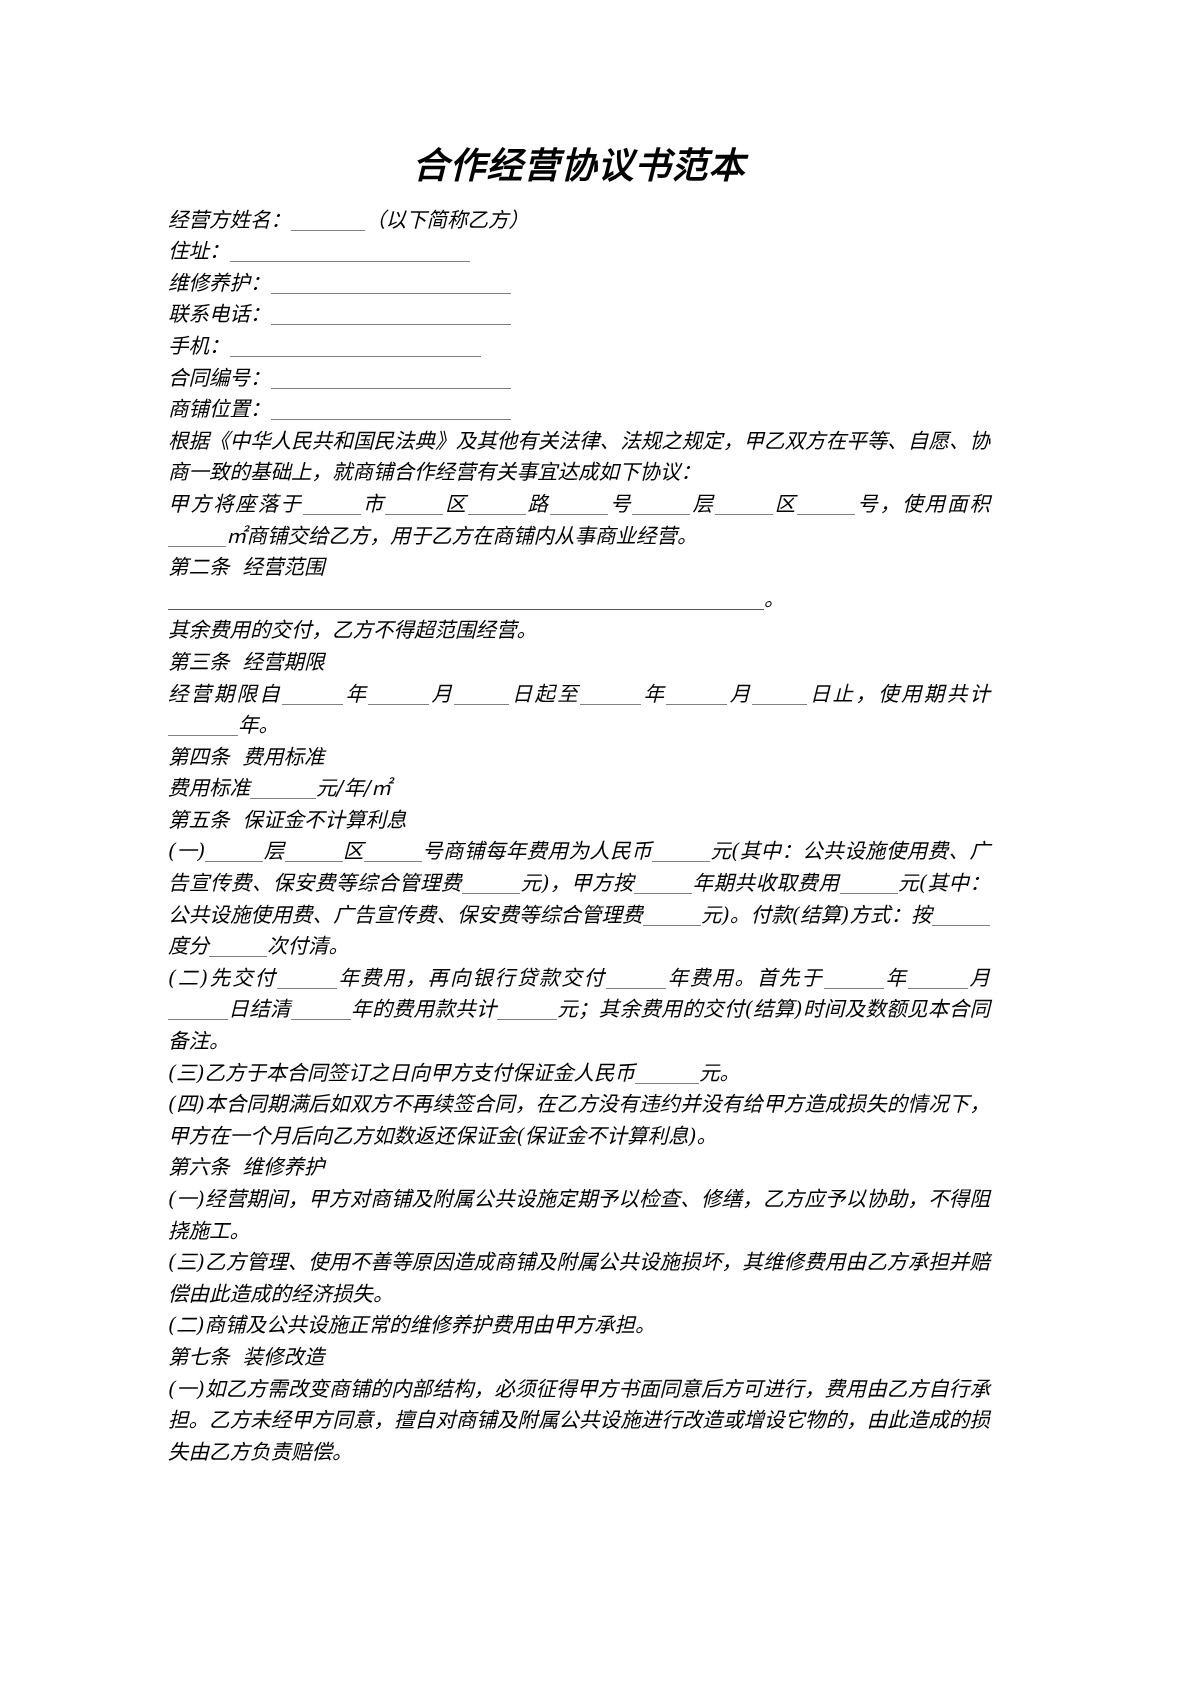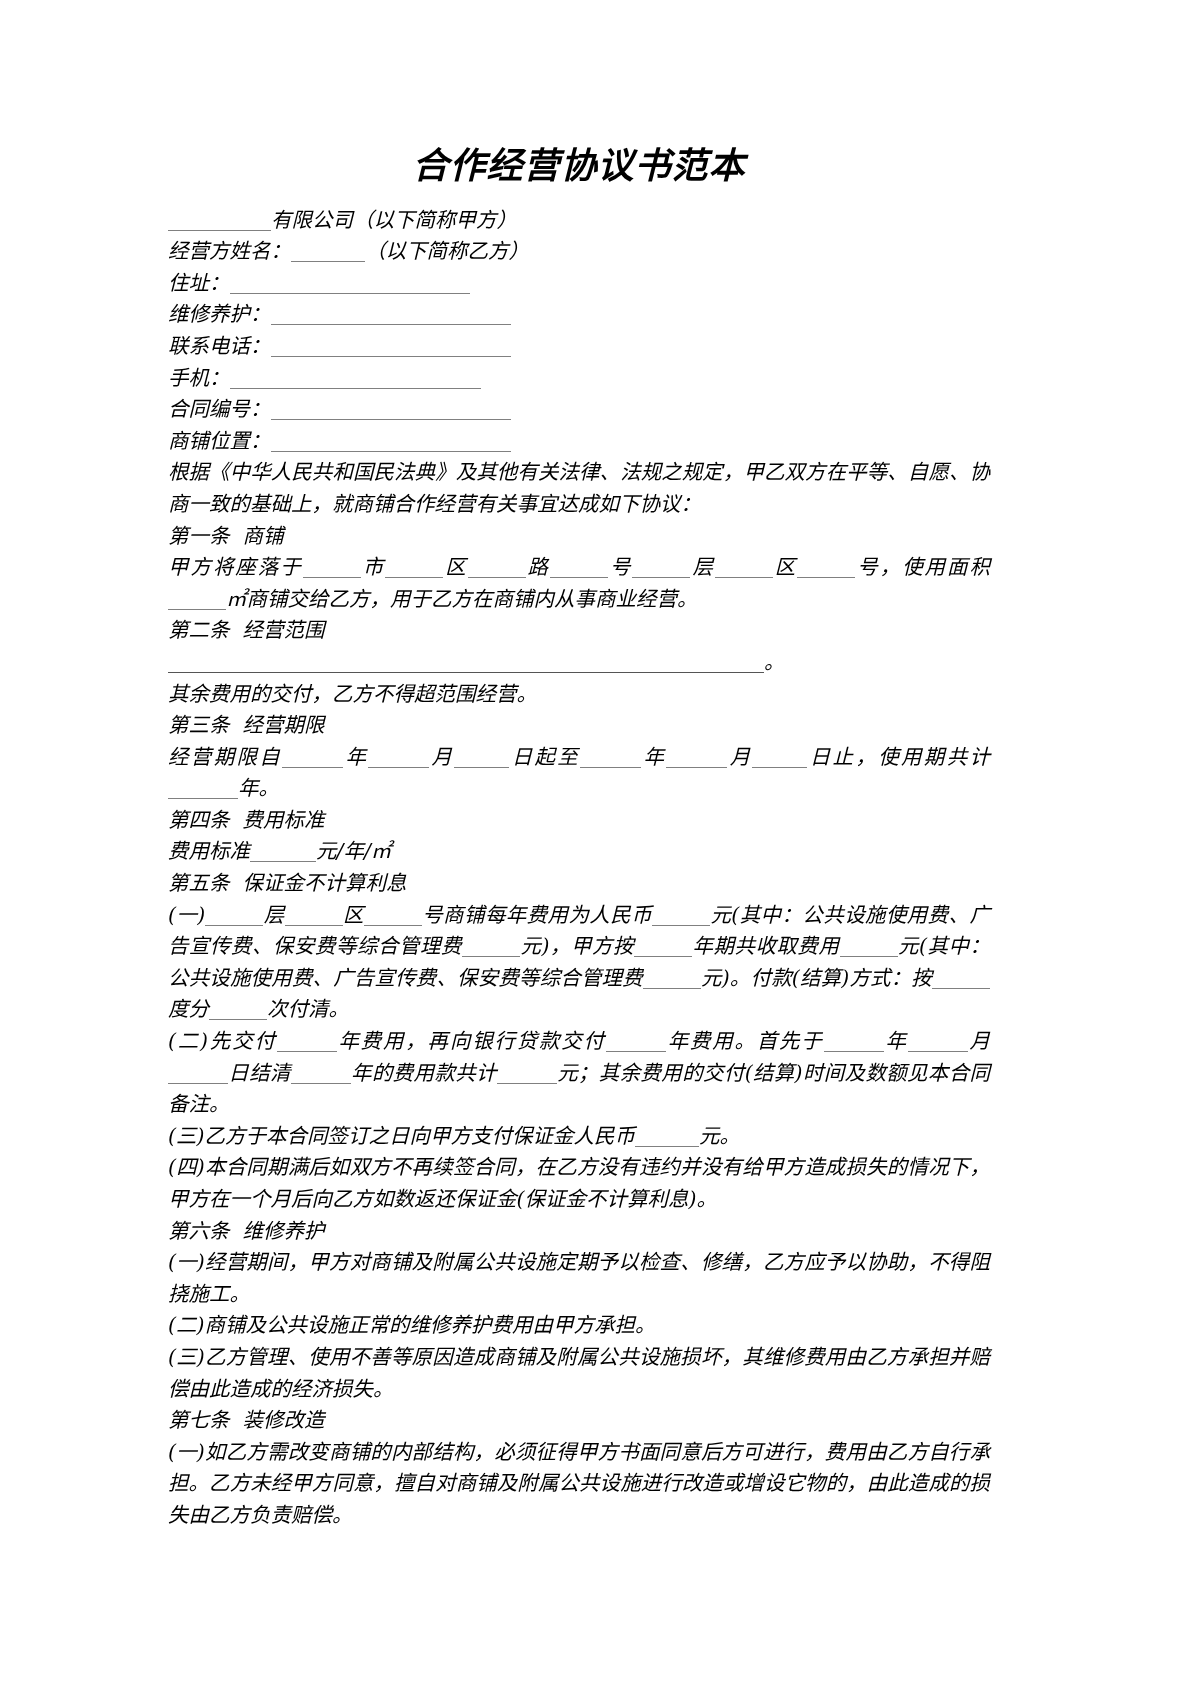--- a/index.html
+++ b/index.html
@@ -62,39 +62,37 @@
   }
 </style>
 </head>
 <body>
 
 <div class="page">
   <div class="content">
 
     <h1 class="doc-title">合作经营协议书范本</h1>
 
-    <p class="para"><span class="u" style="width:103px"></span><span>有限公司（以下简称甲方）</span></p>
 
     <p class="para"><span>经营方姓名：</span><span class="u" style="width:74px"></span><span>（以下简称乙方）</span></p>
 
     <p class="para"><span>住址：</span><span class="u" style="width:240px"></span></p>
 
     <p class="para"><span>维修养护：</span><span class="u" style="width:240px"></span></p>
 
     <p class="para"><span>联系电话：</span><span class="u" style="width:240px"></span></p>
 
     <p class="para"><span>手机：</span><span class="u" style="width:251px"></span></p>
 
     <p class="para"><span>合同编号：</span><span class="u" style="width:240px"></span></p>
 
     <p class="para"><span>商铺位置：</span><span class="u" style="width:240px"></span></p>
 
     <p class="para">根据《中华人民共和国民法典》及其他有关法律、法规之规定，甲乙双方在平等、自愿、协商一致的基础上，就商铺合作经营有关事宜达成如下协议：</p>
 
-    <p class="para">第一条  商铺</p>
     <p class="para"><span>甲方将座落于</span><span class="u" style="width:58px"></span><span>市</span><span class="u" style="width:58px"></span><span>区</span><span class="u" style="width:58px"></span><span>路</span><span class="u" style="width:58px"></span><span>号</span><span class="u" style="width:58px"></span><span>层</span><span class="u" style="width:58px"></span><span>区</span><span class="u" style="width:58px"></span><span>号，使用面积</span><span class="u" style="width:58px"></span><span>㎡商铺交给乙方，用于乙方在商铺内从事商业经营。</span></p>
 
     <p class="para">第二条  经营范围</p>
     <p class="blankline-para"><span class="u u-dark" style="width:596px"></span><span>。</span></p>
     <p class="para">其余费用的交付，乙方不得超范围经营。</p>
 
     <p class="para">第三条  经营期限</p>
     <p class="para"><span>经营期限自</span><span class="u" style="width:61px"></span><span>年</span><span class="u" style="width:61px"></span><span>月</span><span class="u" style="width:55px"></span><span>日起至</span><span class="u" style="width:61px"></span><span>年</span><span class="u" style="width:61px"></span><span>月</span><span class="u" style="width:55px"></span><span>日止，使用期共计</span><span class="u" style="width:70px"></span><span>年。</span></p>
 
     <p class="para">第四条  费用标准</p>
@@ -105,20 +103,20 @@
     <p class="para"><span>(一)</span><span class="u" style="width:58px"></span><span>层</span><span class="u" style="width:58px"></span><span>区</span><span class="u" style="width:58px"></span><span>号商铺每年费用为人民币</span><span class="u" style="width:58px"></span><span>元(其中：公共设施使用费、广告宣传费、保安费等综合管理费</span><span class="u" style="width:58px"></span><span>元)，甲方按</span><span class="u" style="width:58px"></span><span>年期共收取费用</span><span class="u" style="width:58px"></span><span>元(其中：公共设施使用费、广告宣传费、保安费等综合管理费</span><span class="u" style="width:58px"></span><span>元)。付款(结算)方式：按</span><span class="u" style="width:58px"></span><span>度分</span><span class="u" style="width:58px"></span><span>次付清。</span></p>
 
     <p class="para"><span>(二)</span><span>先交付</span><span class="u" style="width:60px"></span><span>年费用，再向银行贷款交付</span><span class="u" style="width:60px"></span><span>年费用。首先于</span><span class="u" style="width:60px"></span><span>年</span><span class="u" style="width:60px"></span><span>月</span><span class="u" style="width:60px"></span><span>日结清</span><span class="u" style="width:60px"></span><span>年的费用款共计</span><span class="u" style="width:60px"></span><span>元；其余费用的交付(结算)时间及数额见本合同备注。</span></p>
 
     <p class="para"><span>(三)</span><span>乙方于本合同签订之日向甲方支付保证金人民币</span><span class="u" style="width:64px"></span><span>元。</span></p>
 
     <p class="para"><span>(四)</span><span>本合同期满后如双方不再续签合同，在乙方没有违约并没有给甲方造成损失的情况下，甲方在一个月后向乙方如数返还保证金(保证金不计算利息)。</span></p>
 
     <p class="para">第六条  维修养护</p>
     <p class="para"><span>(一)</span><span>经营期间，甲方对商铺及附属公共设施定期予以检查、修缮，乙方应予以协助，不得阻挠施工。</span></p>
+    <p class="para"><span>(三)</span><span>乙方管理、使用不善等原因造成商铺及附属公共设施损坏，其维修费用由乙方承担并赔偿由此造成的经济损失。</span></p>
     <p class="para"><span>(二)</span><span>商铺及公共设施正常的维修养护费用由甲方承担。</span></p>
-    <p class="para"><span>(三)</span><span>乙方管理、使用不善等原因造成商铺及附属公共设施损坏，其维修费用由乙方承担并赔偿由此造成的经济损失。</span></p>
 
     <p class="para">第七条  装修改造</p>
     <p class="para"><span>(一)</span><span>如乙方需改变商铺的内部结构，必须征得甲方书面同意后方可进行，费用由乙方自行承担。乙方未经甲方同意，擅自对商铺及附属公共设施进行改造或增设它物的，由此造成的损失由乙方负责赔偿。</span></p>
 
   </div>
 </div>
 
 </body></html>

